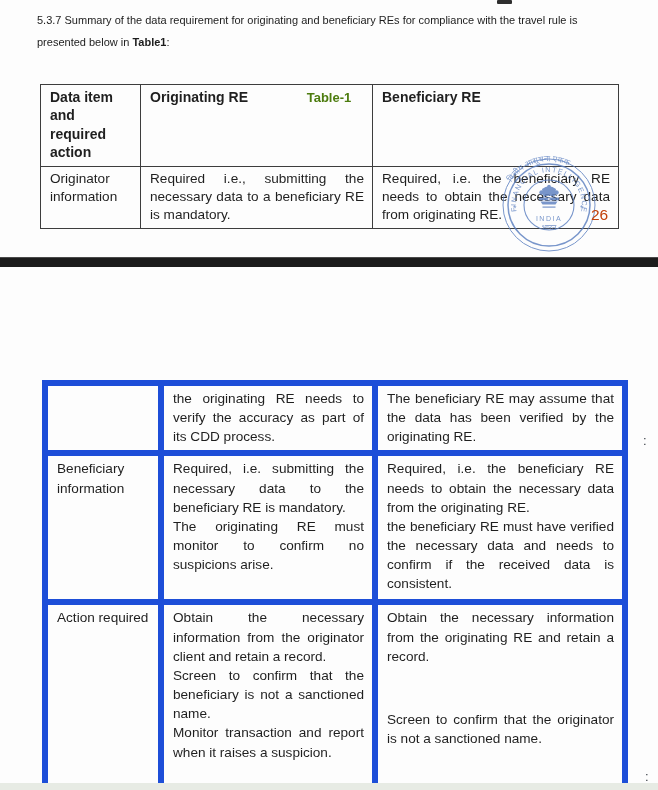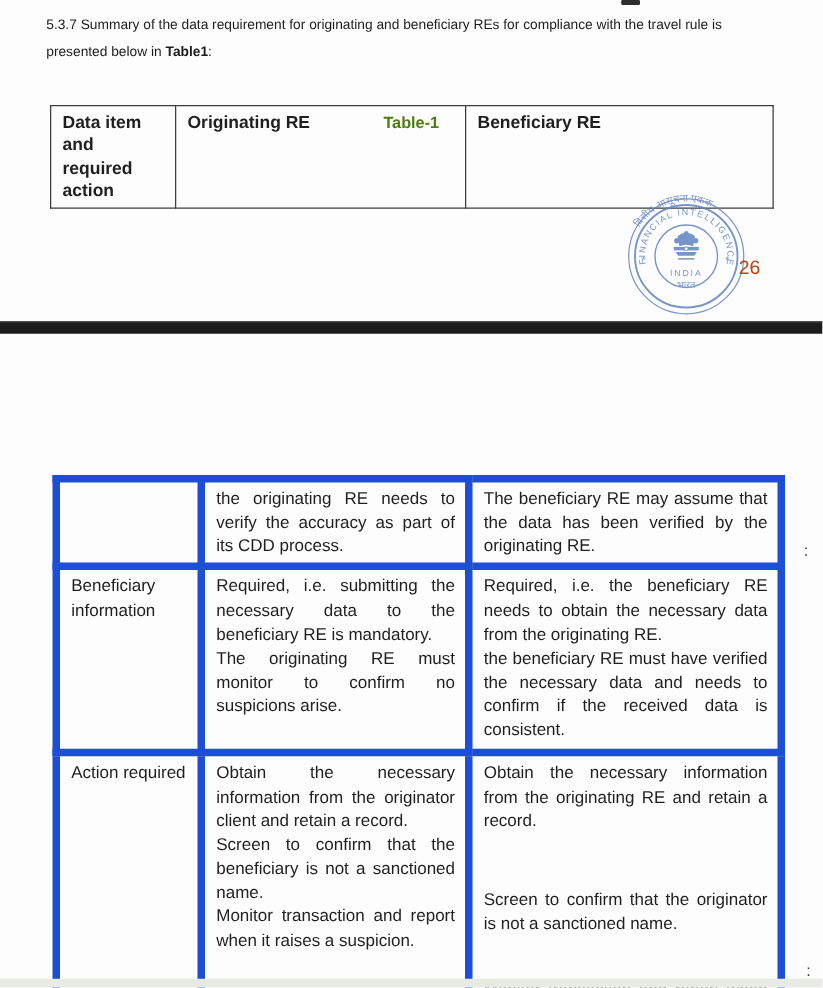--- a/index.html
+++ b/index.html
@@ -65,20 +65,25 @@
     <colgroup>
         <col style="width:100px">
         <col style="width:232px">
         <col style="width:246px">
       </colgroup>
     <tbody>
         <tr style="height:42px">
       <th>Data item and required action</th>
       <th>Originating RE</th>
       <th>Beneficiary RE</th>
+    </tr>
+    <tr style="height:53px">
+      <td class="label-cell">Originator information</td>
+      <td class="body-cell">Required i.e., submitting the necessary data to a beneficiary RE is mandatory.</td>
+      <td class="body-cell">Required, i.e. the beneficiary RE needs to obtain the necessary data from originating RE.</td>
     </tr>
   </tbody>
     </table>
 
   <svg class="stamp" viewBox="0 0 120 120">
     <g stroke="#5b7fc0" fill="none" stroke-width="1.3">
       <circle cx="60" cy="60" r="46" stroke-width="1"></circle>
       <circle cx="60" cy="60" r="41" stroke-width="1.5"></circle>
       <circle cx="60" cy="60" r="25" stroke-width="1.1"></circle>
     </g>

